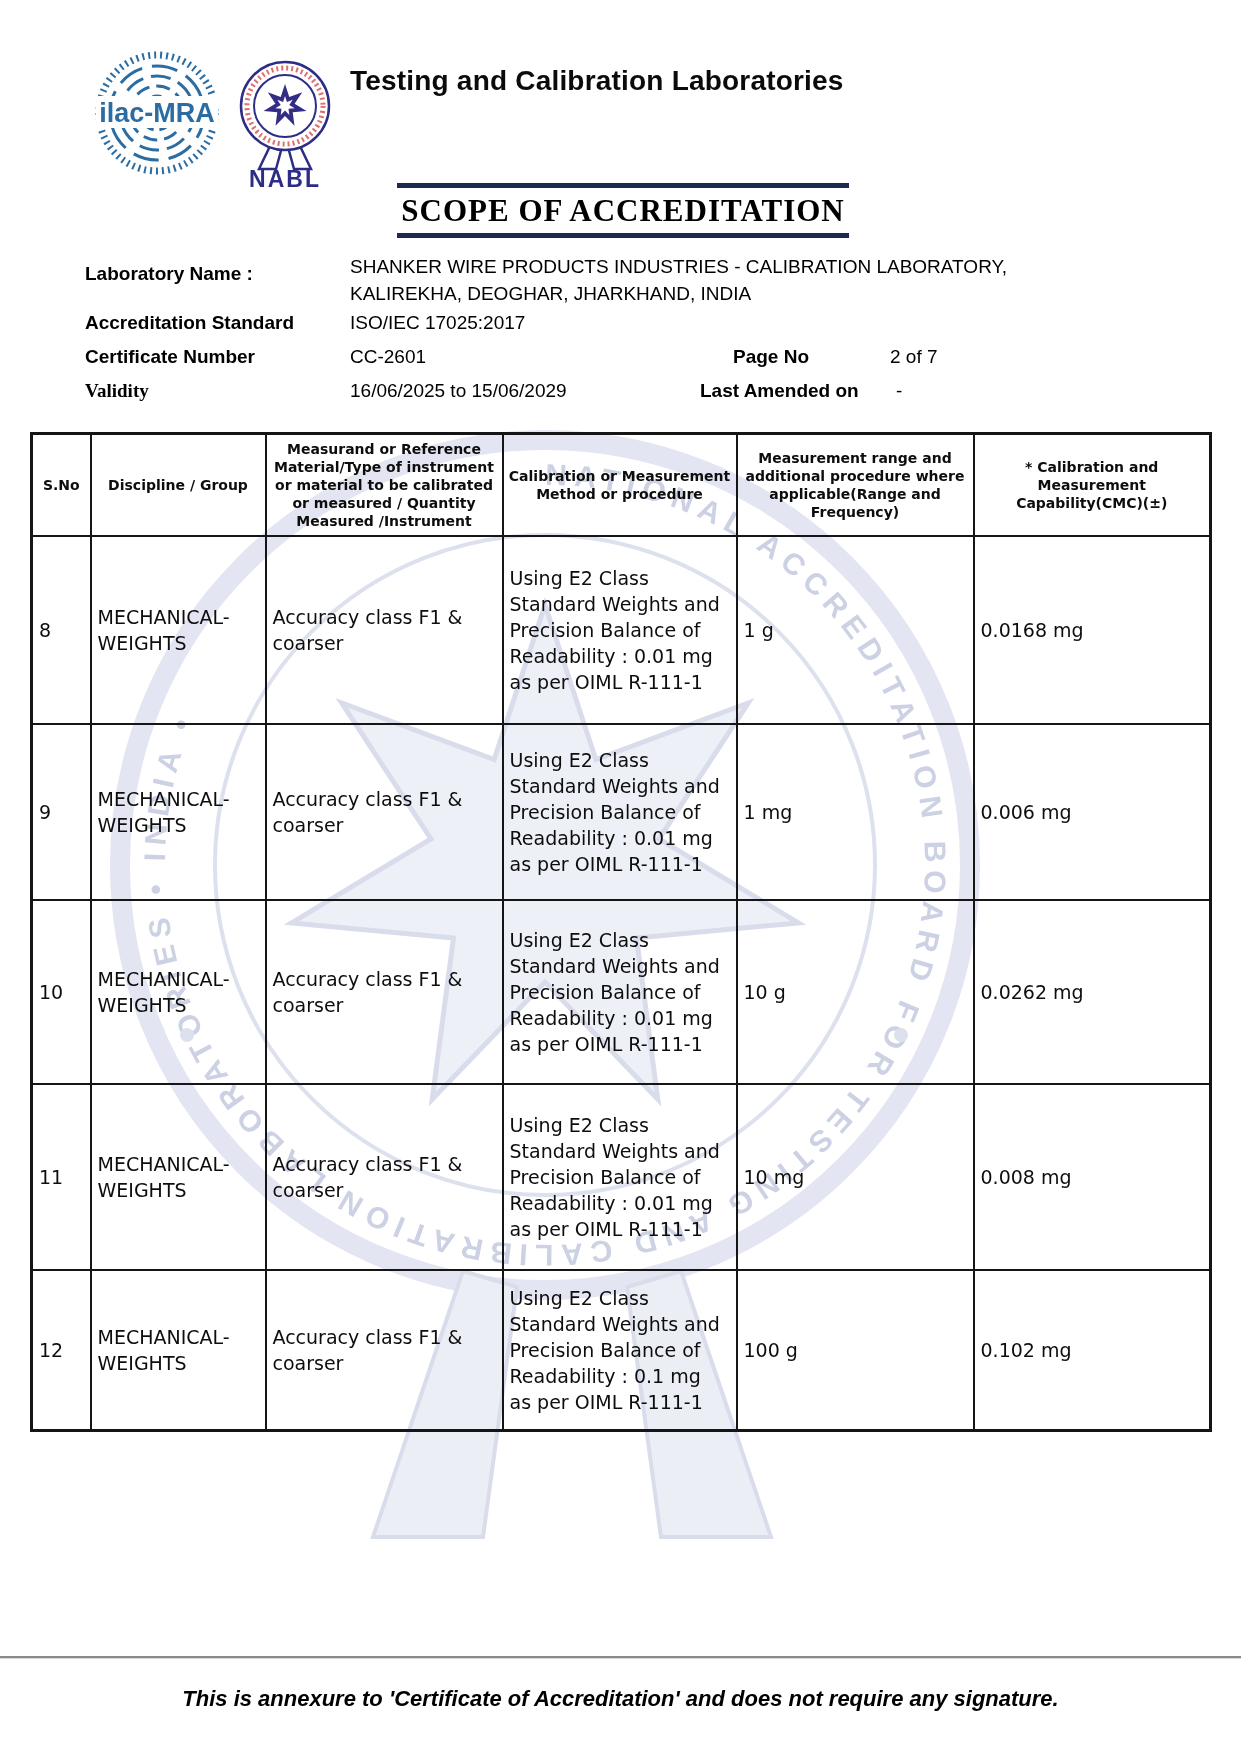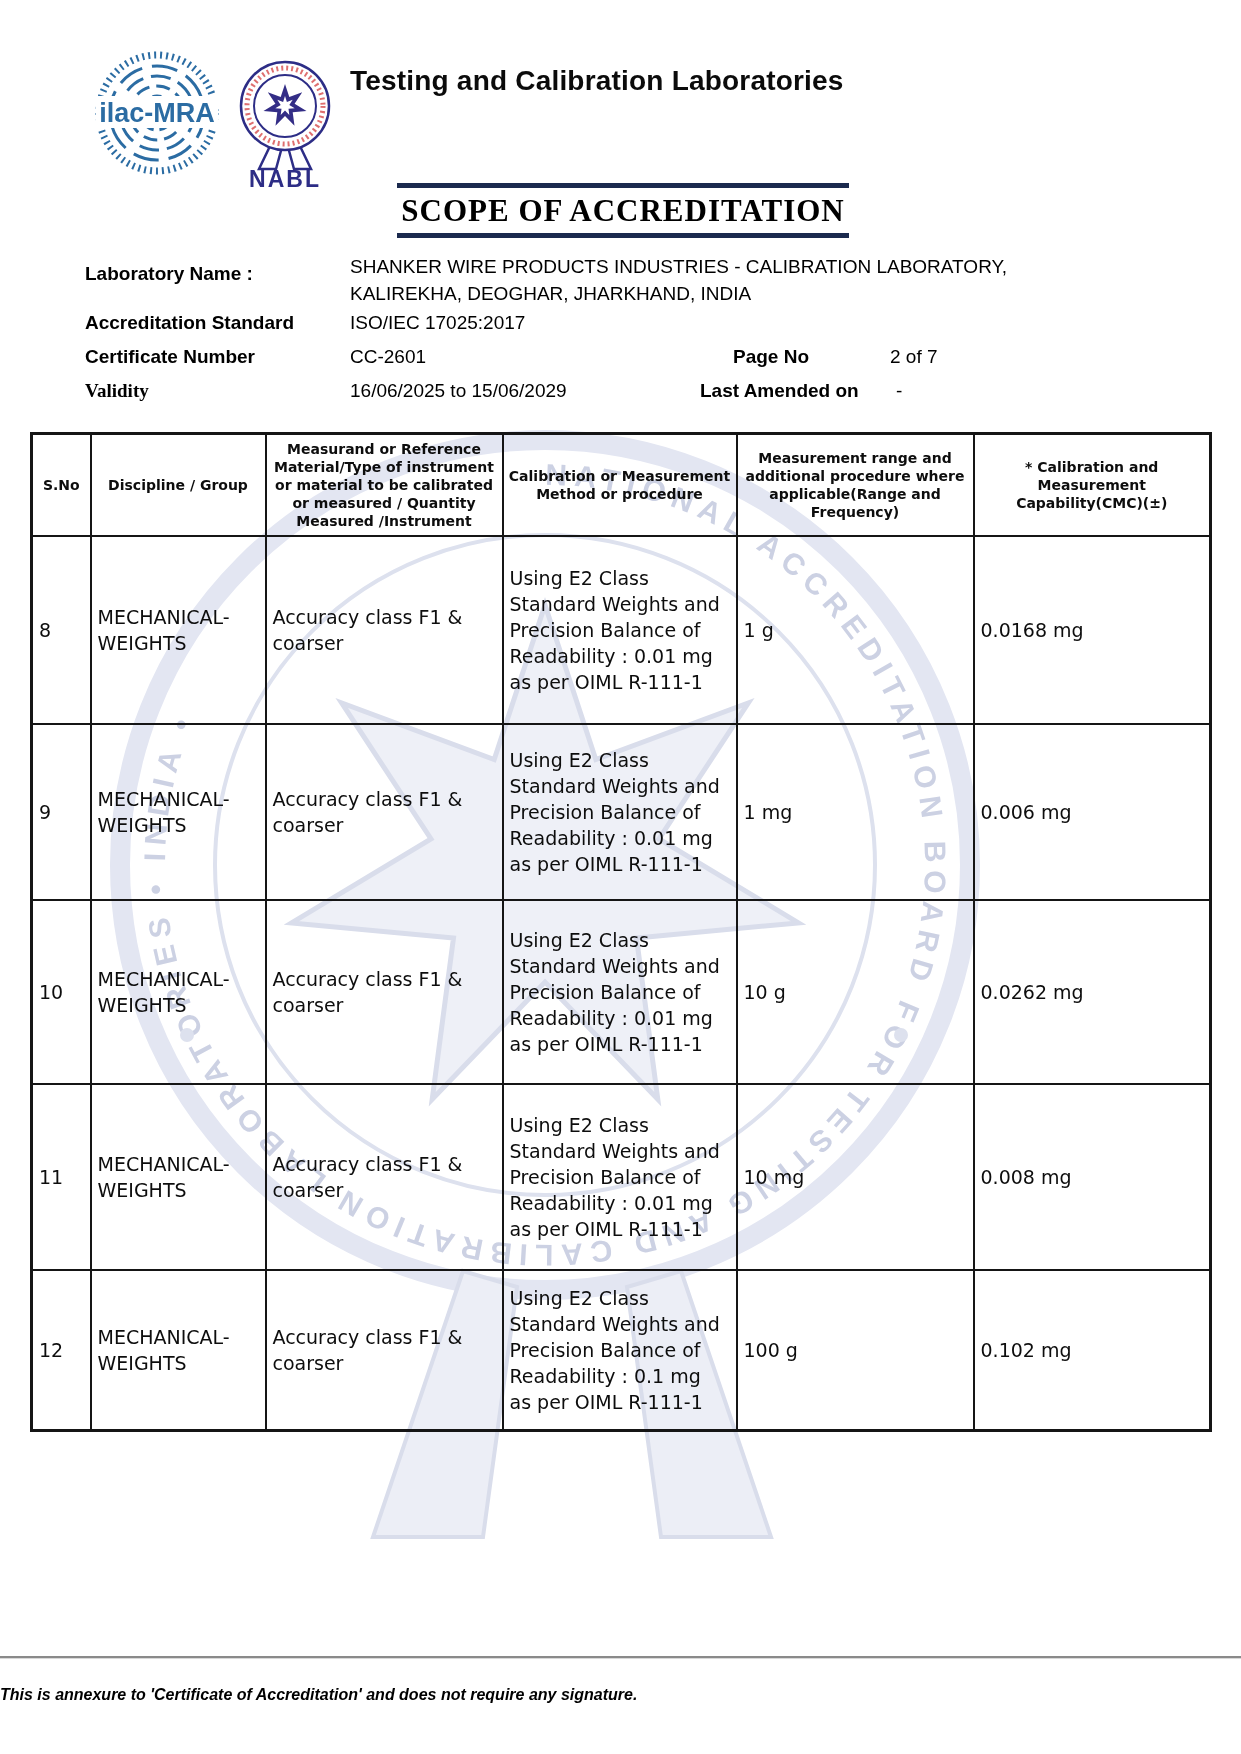--- a/index.html
+++ b/index.html
@@ -68,22 +68,22 @@
   tr.r10 { height: 184px; }
   tr.r11 { height: 186px; }
   tr.r12 { height: 160px; }
   
   .footer-rule {
     position: absolute; left: 0; top: 1656px; width: 100%; height: 3px;
     border-top: 2px solid #8a8a8a; border-bottom: 1px solid #d8d8d8;
   }
   .footer-note {
     position: absolute; left: 0; top: 1686px; width: 100%;
-    text-align: left; font-family: "Liberation Sans", sans-serif;
-    font-weight: bold; font-style: italic; font-size: 16px; color: #000;
+    text-align: center; font-family: "Liberation Sans", sans-serif;
+    font-weight: bold; font-style: italic; font-size: 22px; color: #000;
   }
 </style>
 </head>
 <body>
 
 <div class="page">
 
   <svg class="watermark" width="980" height="1180" viewBox="0 0 980 1180">
     <defs>
       <path id="wm-arc" d="M 490 70 A 380 380 0 1 1 489.9 70"></path>

